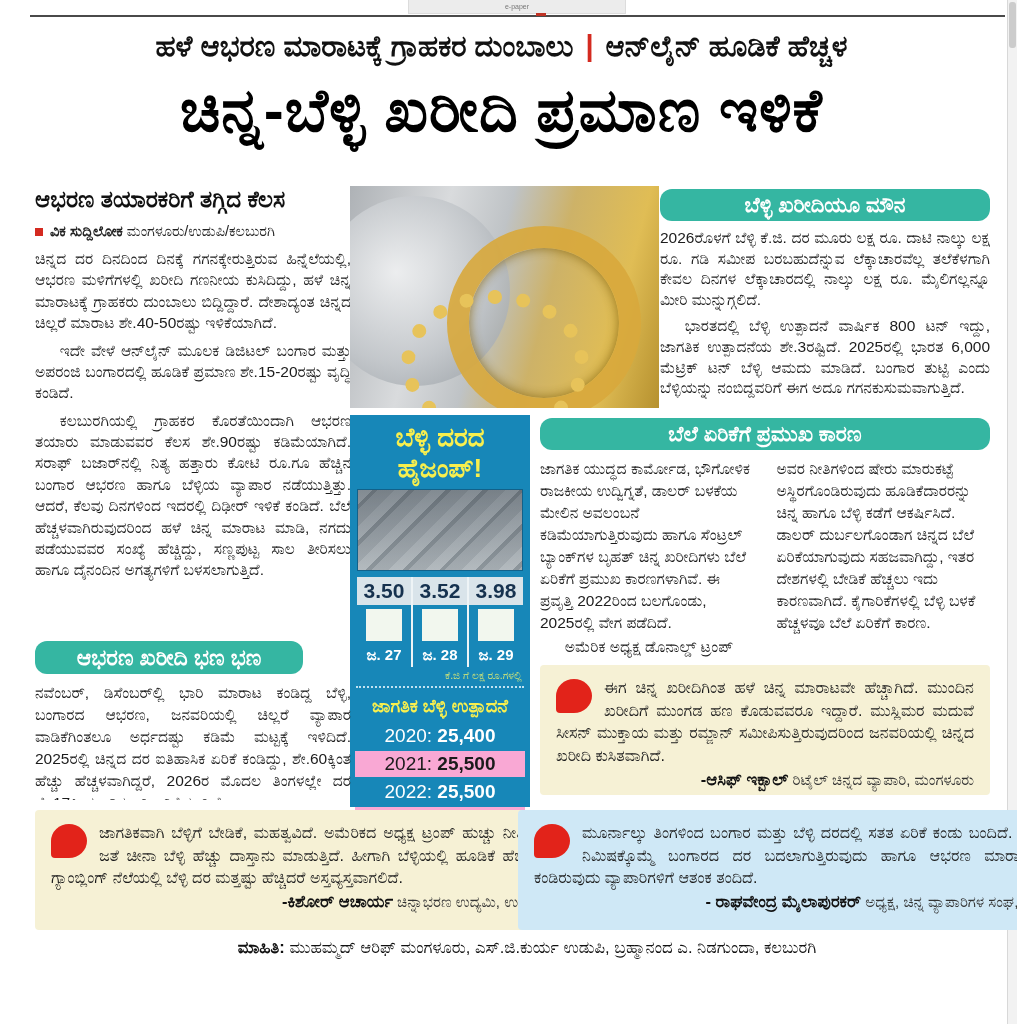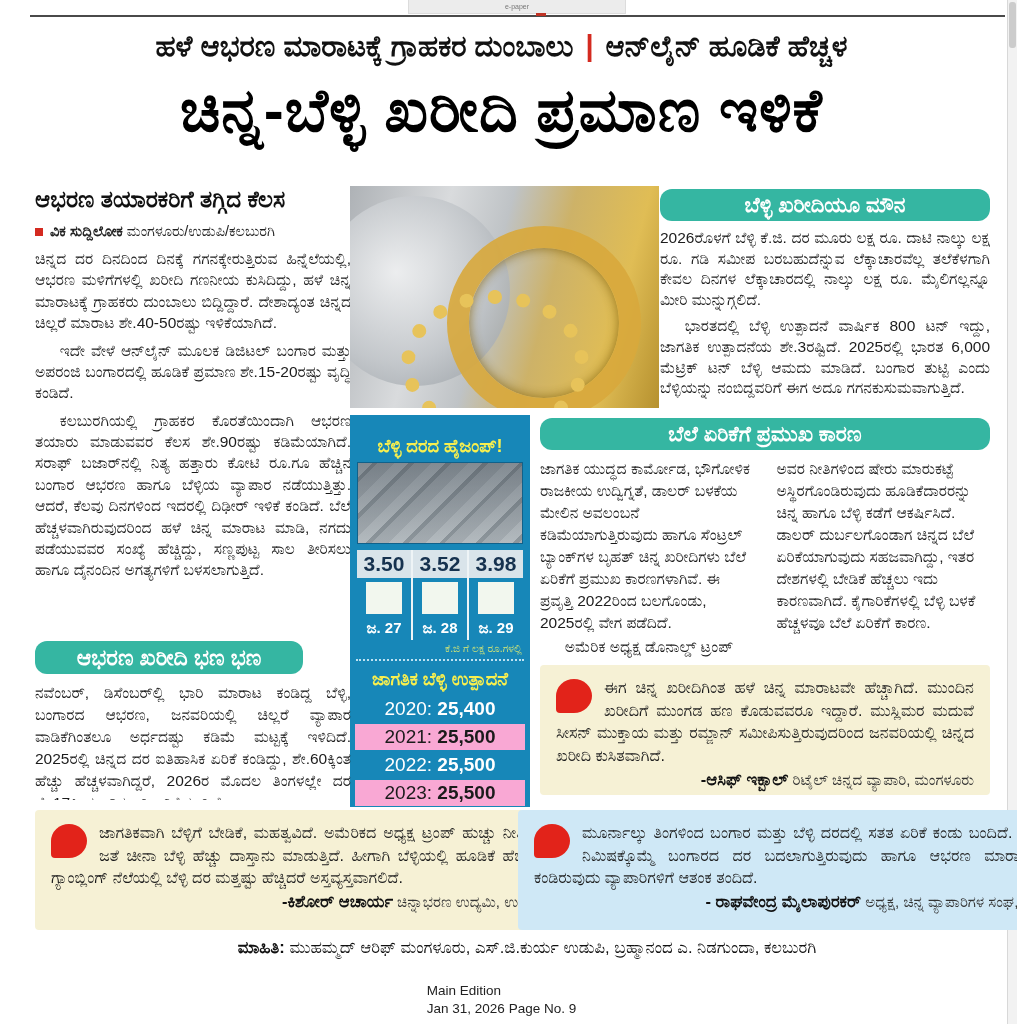--- a/index.html
+++ b/index.html
@@ -41,21 +41,21 @@
   .rightcol p{font-size:15.5px;line-height:1.33;}
   .leftbox{position:absolute;left:35px;top:682px;width:316px;height:118px;overflow:hidden;}
   .leftbox p{font-size:15.5px;line-height:1.42;}
 
   .reasonsbody{position:absolute;left:540px;top:458px;width:452px;height:200px;display:flex;gap:21px;overflow:hidden;}
   .reasonsbody .col{flex:1;}
   .reasonsbody p{font-size:15.5px;line-height:1.42;text-align:left;margin:0 0 2px 0;color:#1c1c1c;}
 
   
   .bluebox{position:absolute;left:350px;top:415px;width:180px;height:392px;background:#1787b8;}
-  .bb-title{color:#f8ef4e;font-size:18px;font-weight:bold;text-align:center;padding:21px 2px 5px;}
+  .bb-title{color:#f8ef4e;font-size:26px;font-weight:bold;text-align:center;padding:7px 2px 5px;}
   .bb-photo{margin:0 7px;height:80px;background:
      repeating-linear-gradient(135deg,#d8dcdf 0 10px,#aab1b6 10px 14px,#c6cbcf 14px 26px),
      linear-gradient(#9aa1a7,#d4d8da);background-blend-mode:multiply;border:1px solid #11618a;}
   .bb-prices{display:flex;margin:6px 7px 0;}
   .bb-pcol{flex:1;text-align:center;}
   .bb-pcol + .bb-pcol{border-left:2px solid #eef4f6;}
   .bb-num{display:block;background:#d9e4ea;color:#16324f;font-weight:bold;font-size:21px;padding:2px 0;}
   .bb-bar{height:32px;background:#f2f7ee;margin:4px 9px 4px;}
   .bb-date{color:#ffffff;font-weight:bold;font-size:15px;padding:1px 0 3px;}
   .bb-cap{color:#cde379;font-size:10.5px;text-align:right;padding:2px 8px 3px;}
@@ -192,20 +192,14 @@
     <p class="qtext">ಮೂರ್ನಾಲ್ಕು ತಿಂಗಳಿಂದ ಬಂಗಾರ ಮತ್ತು ಬೆಳ್ಳಿ ದರದಲ್ಲಿ ಸತತ ಏರಿಕೆ ಕಂಡು ಬಂದಿದೆ. ಪ್ರತಿ ಐದು ನಿಮಿಷಕ್ಕೊಮ್ಮೆ ಬಂಗಾರದ ದರ ಬದಲಾಗುತ್ತಿರುವುದು ಹಾಗೂ ಆಭರಣ ಮಾರಾಟ ಇಳಿಕೆ ಕಂಡಿರುವುದು ವ್ಯಾಪಾರಿಗಳಿಗೆ ಆತಂಕ ತಂದಿದೆ.</p>
     <div class="qattr">
       <span class="qname">- ರಾಘವೇಂದ್ರ ಮೈಲಾಪುರಕರ್</span><span> ಅಧ್ಯಕ್ಷ, ಚಿನ್ನ ವ್ಯಾಪಾರಿಗಳ ಸಂಘ, ಕಲಬುರಗಿ</span>
     </div>
   </div>
 
   <div class="credits">
     <b>ಮಾಹಿತಿ:</b><span> ಮುಹಮ್ಮದ್ ಆರಿಫ್ ಮಂಗಳೂರು, ಎಸ್.ಜಿ.ಕುರ್ಯ ಉಡುಪಿ, ಬ್ರಹ್ಮಾನಂದ ಎ. ನಿಡಗುಂದಾ, ಕಲಬುರಗಿ</span>
   </div>
 
-  <div class="footer">
-    <div class="inner">
-      <div>Main Edition</div>
-      <div>Jan 31, 2026 Page No. 9</div>
-    </div>
-  </div>
 
 </div>
 
 </body></html>

